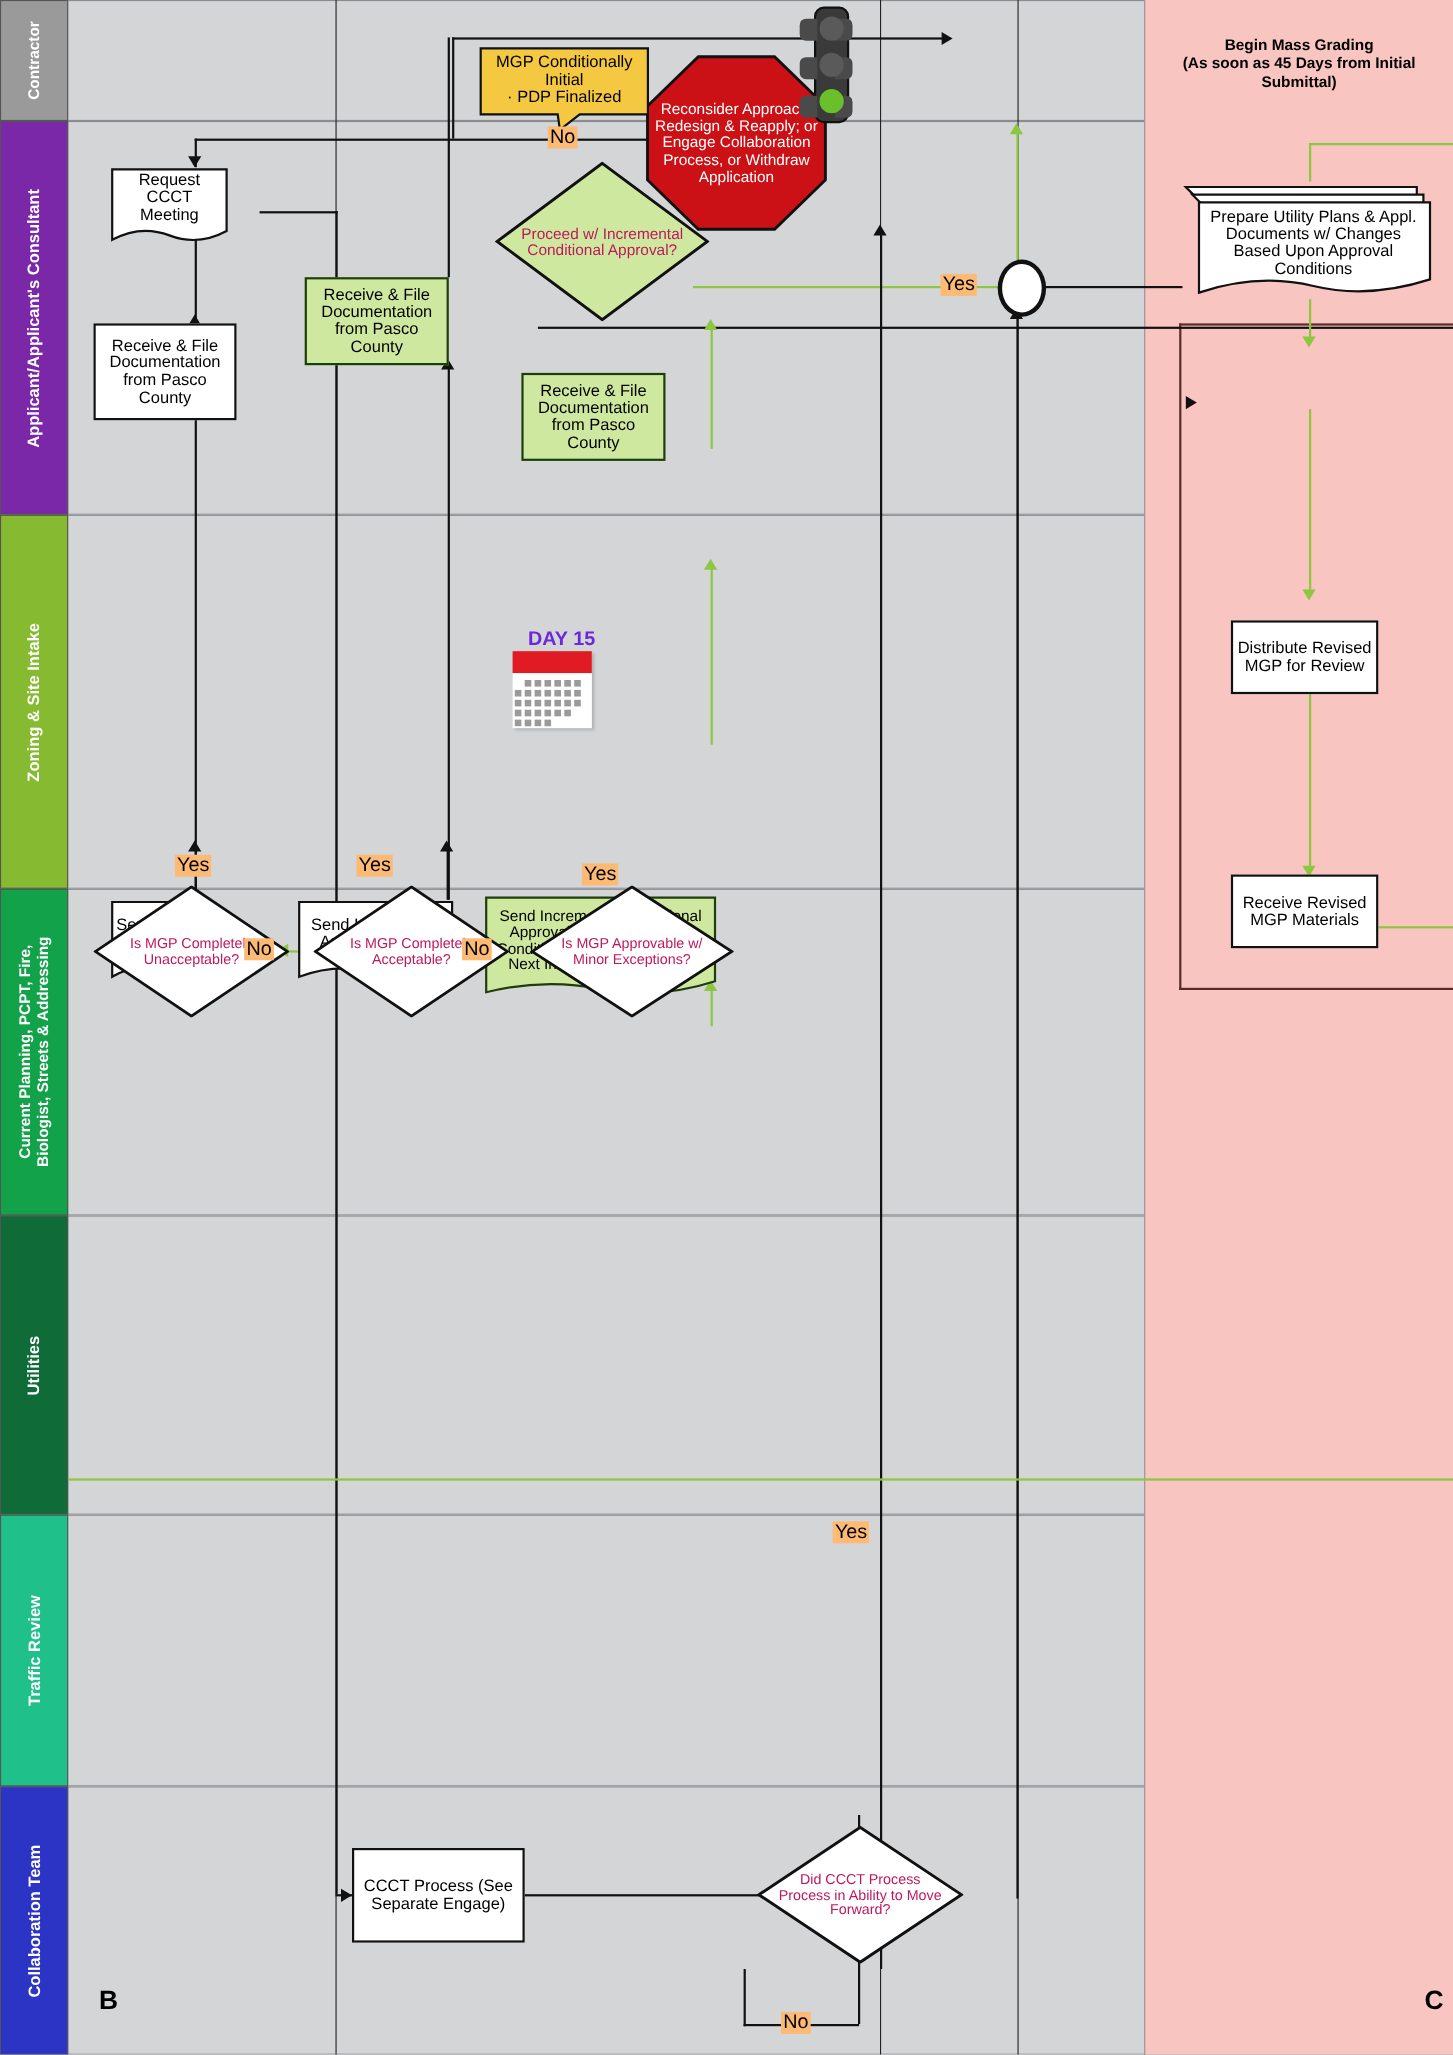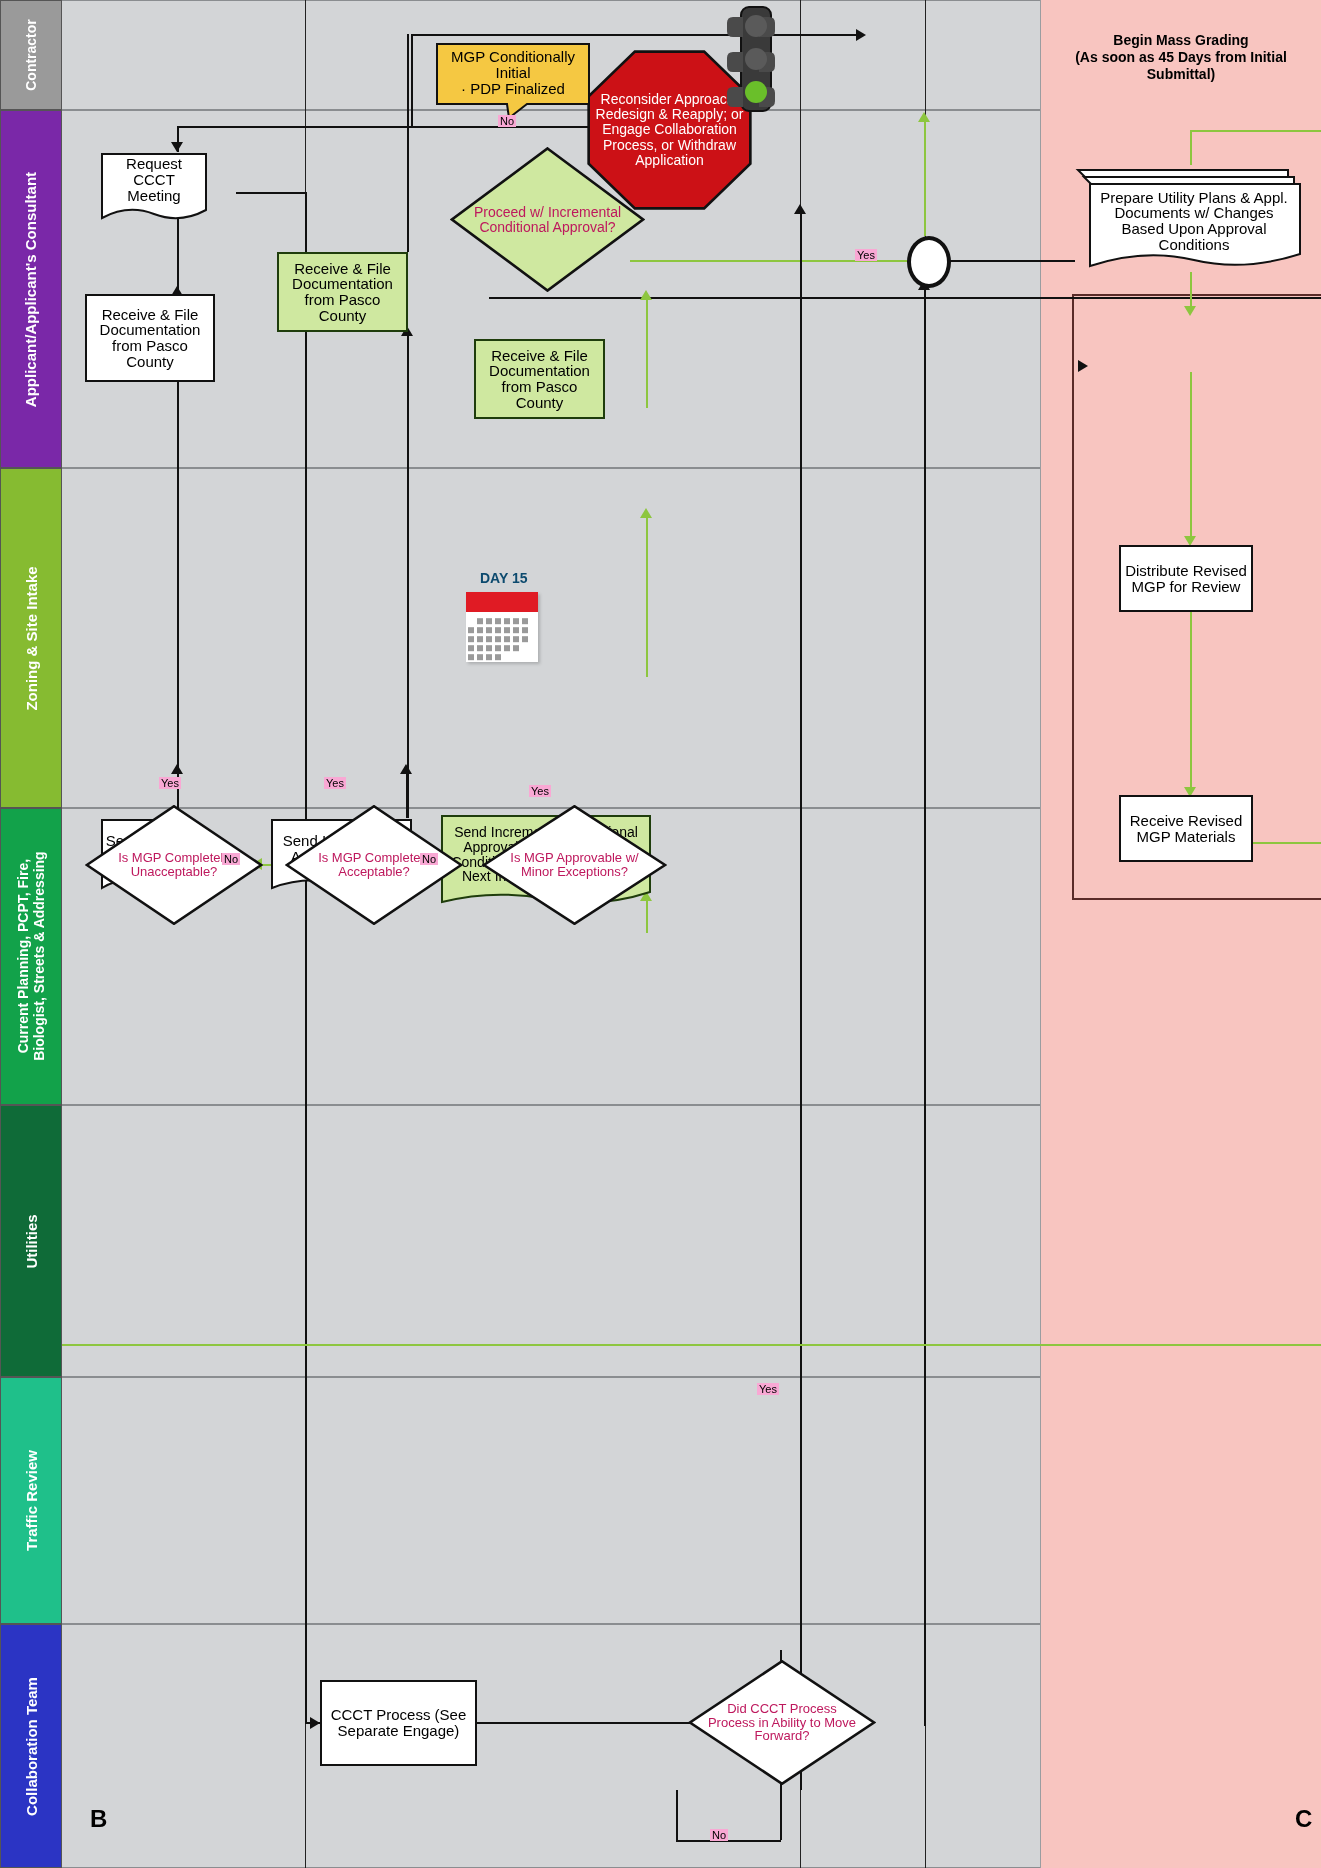--- a/index.html
+++ b/index.html
@@ -68,31 +68,31 @@
   .glv{width:2px;}
 
   .arw{position:absolute;width:0;height:0;z-index:4;}
   .arw.up{border-left:6px solid transparent;border-right:6px solid transparent;border-bottom:10px solid #111;}
   .arw.down{border-left:6px solid transparent;border-right:6px solid transparent;border-top:10px solid #111;}
   .arw.right{border-top:6px solid transparent;border-bottom:6px solid transparent;border-left:10px solid #111;}
   .arw.gdown{border-left:6px solid transparent;border-right:6px solid transparent;border-top:10px solid #8dc63f;}
   .arw.gup{border-left:6px solid transparent;border-right:6px solid transparent;border-bottom:10px solid #8dc63f;}
   .arw.gleft{border-top:6px solid transparent;border-bottom:6px solid transparent;border-right:10px solid #8dc63f;}
 
-  .edgelbl{position:absolute;background:#f9a8d4;font-size:11px;color:#000;z-index:9;
+  .edgelbl{position:absolute;background:#fdba74;font-size:18px;color:#000;z-index:9;
     padding:0 2px;line-height:1.1;}
 
   
   .traffic{position:absolute;z-index:8;}
 
   
   .cal{position:absolute;z-index:6;}
   .cal .caltop{position:absolute;left:0;top:0;width:100%;height:28%;background:#e01b24;}
   .cal .calbody{position:absolute;left:0;top:28%;width:100%;height:72%;background:#fff;}
-  .daylbl{position:absolute;font-size:14px;font-weight:bold;color:#0c4a6e;z-index:7;text-align:center;}
+  .daylbl{position:absolute;font-size:18px;font-weight:bold;color:#6d28d9;z-index:7;text-align:center;}
 
   
   .circ{position:absolute;border:4px solid #111;background:#fff;border-radius:50%;z-index:7;}
 
   
   .banner{position:absolute;text-align:center;font-size:14px;font-weight:bold;
     line-height:1.2;color:#000;z-index:6;}
 
   .cornerlbl{position:absolute;font-size:24px;font-weight:bold;color:#000;z-index:9;}
 
@@ -312,21 +312,21 @@
   <div class="doc" style="left:1074px;top:166px;width:228px;height:108px;">
     <svg class="docsvg" viewBox="0 0 228 108" preserveAspectRatio="none">
       <path d="M4,4 L214,4 L214,12 L12,12 Z" fill="#fff" stroke="#111" stroke-width="2"></path>
       <path d="M10,11 L220,11 L220,19 L18,19 Z" fill="#fff" stroke="#111" stroke-width="2"></path>
       <path d="M16,18 L226,18 L226,88 Q170,106 120,94 Q70,82 16,100 Z" fill="#fff" stroke="#111" stroke-width="2"></path>
     </svg>
     <div class="doctxt" style="top:18px;bottom:16px;left:16px;right:4px;">Prepare Utility Plans &amp; Appl. Documents w/ Changes Based Upon Approval Conditions</div>
   </div>
 
 
-  <div class="node" style="left:1119px;top:545px;width:134px;height:67px;">
+  <div class="node" style="left:1119px;top:564px;width:134px;height:67px;">
     <span>Distribute Revised MGP for Review</span>
   </div>
 
   <div class="node" style="left:1119px;top:795px;width:134px;height:67px;">
     <span>Receive Revised MGP Materials</span>
   </div>
 
   <div class="daylbl" style="left:480px;top:570px;">DAY 15</div>
   <div class="cal" style="left:466px;top:592px;width:72px;height:70px;box-shadow:2px 2px 3px rgba(0,0,0,.18);">
     <div class="caltop"></div>

